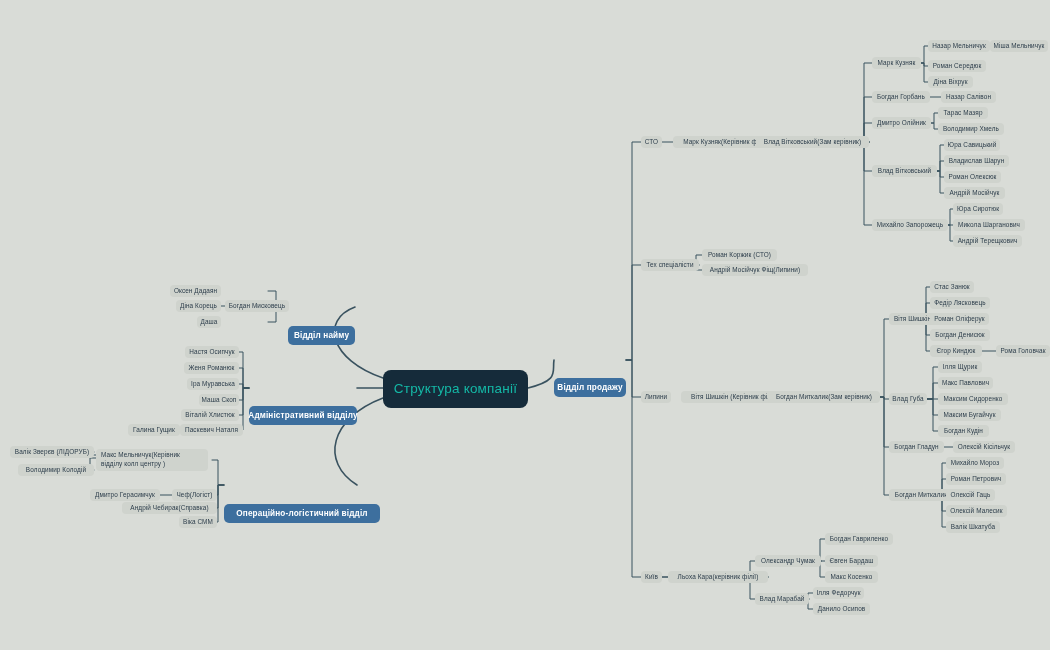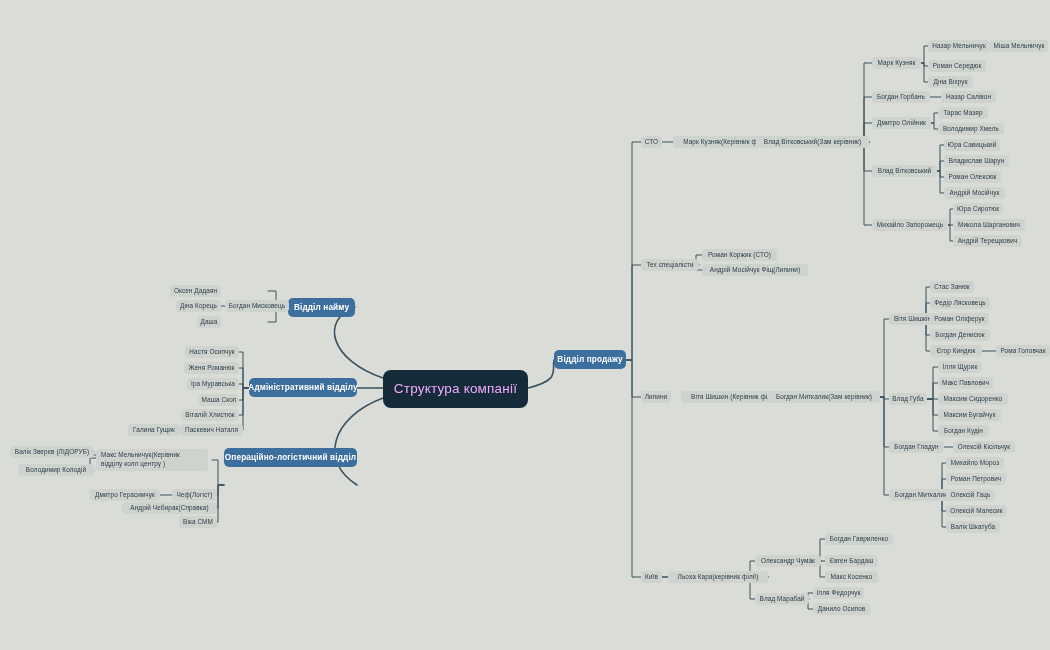--- a/index.html
+++ b/index.html
@@ -29,25 +29,26 @@
   .n-leaf.wrap{white-space:normal;line-height:1.35;}
   
   .n-branch{
     background:#3d6f9e;
     color:#ffffff;
     border-radius:5px;
     padding:5px 10px;
     font-size:8.2px;
     font-weight:bold;
     letter-spacing:.15px;
+    margin-top:28px;
   }
   
   .n-root{
     background:#152b3a;
-    color:#f0abfc;
+    color:#14b8a6;
     border-radius:8px;
     padding:11px 18px;
     font-size:13.5px;
     letter-spacing:.2px;
   }
 </style>
 </head>
 <body>
 
 <div id="canvas">
@@ -129,21 +130,21 @@
       <path d="M 821 561 L 820 561 L 820 539 L 825 539" fill="none" stroke="#39525f" stroke-width="1" stroke-linecap="round" stroke-linejoin="round"></path>
       <path d="M 821 561 L 820 561 L 820 561 L 825 561" fill="none" stroke="#39525f" stroke-width="1" stroke-linecap="round" stroke-linejoin="round"></path>
       <path d="M 821 561 L 820 561 L 820 577 L 825 577" fill="none" stroke="#39525f" stroke-width="1" stroke-linecap="round" stroke-linejoin="round"></path>
       <path d="M 809 599 L 808 599 L 808 593 L 813 593" fill="none" stroke="#39525f" stroke-width="1" stroke-linecap="round" stroke-linejoin="round"></path>
       <path d="M 809 599 L 808 599 L 808 609 L 813 609" fill="none" stroke="#39525f" stroke-width="1" stroke-linecap="round" stroke-linejoin="round"></path>
     </svg>
   <div id="nodes-layer">
       <div class="node n-root" style="left: 383px; top: 370px; width: 145px; min-height: 35px; display: flex; align-items: center; justify-content: center;">Структура компанії</div>
       <div class="node n-branch" style="left: 288px; top: 298px; width: 67px; min-height: 19px; display: flex; align-items: center; justify-content: center;">Відділ найму</div>
       <div class="node n-branch" style="left: 249px; top: 378px; width: 108px; min-height: 19px; display: flex; align-items: center; justify-content: center;">Адміністративний відділу</div>
-      <div class="node n-branch" style="left: 224px; top: 448px; width: 133px; min-height: 19px; display: flex; align-items: center; justify-content: center;">Операційно-логістичний відділ</div>
+      <div class="node n-branch" style="left: 224px; top: 476px; width: 156px; min-height: 19px; display: flex; align-items: center; justify-content: center;">Операційно-логістичний відділ</div>
       <div class="node n-branch" style="left: 554px; top: 350px; width: 72px; min-height: 19px; display: flex; align-items: center; justify-content: center;">Відділ продажу</div>
       <div class="node n-leaf" style="left: 170px; top: 285px; width: 51px; min-height: 12px; display: flex; align-items: center; justify-content: center;">Оксен Дадаян</div>
       <div class="node n-leaf" style="left: 176px; top: 300px; width: 45px; min-height: 12px; display: flex; align-items: center; justify-content: center;">Діна Корець</div>
       <div class="node n-leaf" style="left: 197px; top: 316px; width: 24px; min-height: 12px; display: flex; align-items: center; justify-content: center;">Даша</div>
       <div class="node n-leaf" style="left: 225px; top: 300px; width: 64px; min-height: 12px; display: flex; align-items: center; justify-content: center;">Богдан Мисковець</div>
       <div class="node n-leaf" style="left: 185px; top: 346px; width: 54px; min-height: 12px; display: flex; align-items: center; justify-content: center;">Настя Осипчук</div>
       <div class="node n-leaf" style="left: 184px; top: 362px; width: 55px; min-height: 12px; display: flex; align-items: center; justify-content: center;">Женя Романюк</div>
       <div class="node n-leaf" style="left: 187px; top: 378px; width: 52px; min-height: 12px; display: flex; align-items: center; justify-content: center;">Іра Муравська</div>
       <div class="node n-leaf" style="left: 199px; top: 394px; width: 40px; min-height: 12px; display: flex; align-items: center; justify-content: center;">Маша Скоп</div>
       <div class="node n-leaf" style="left: 181px; top: 409px; width: 58px; min-height: 12px; display: flex; align-items: center; justify-content: center;">Віталій Хлистюк</div>

